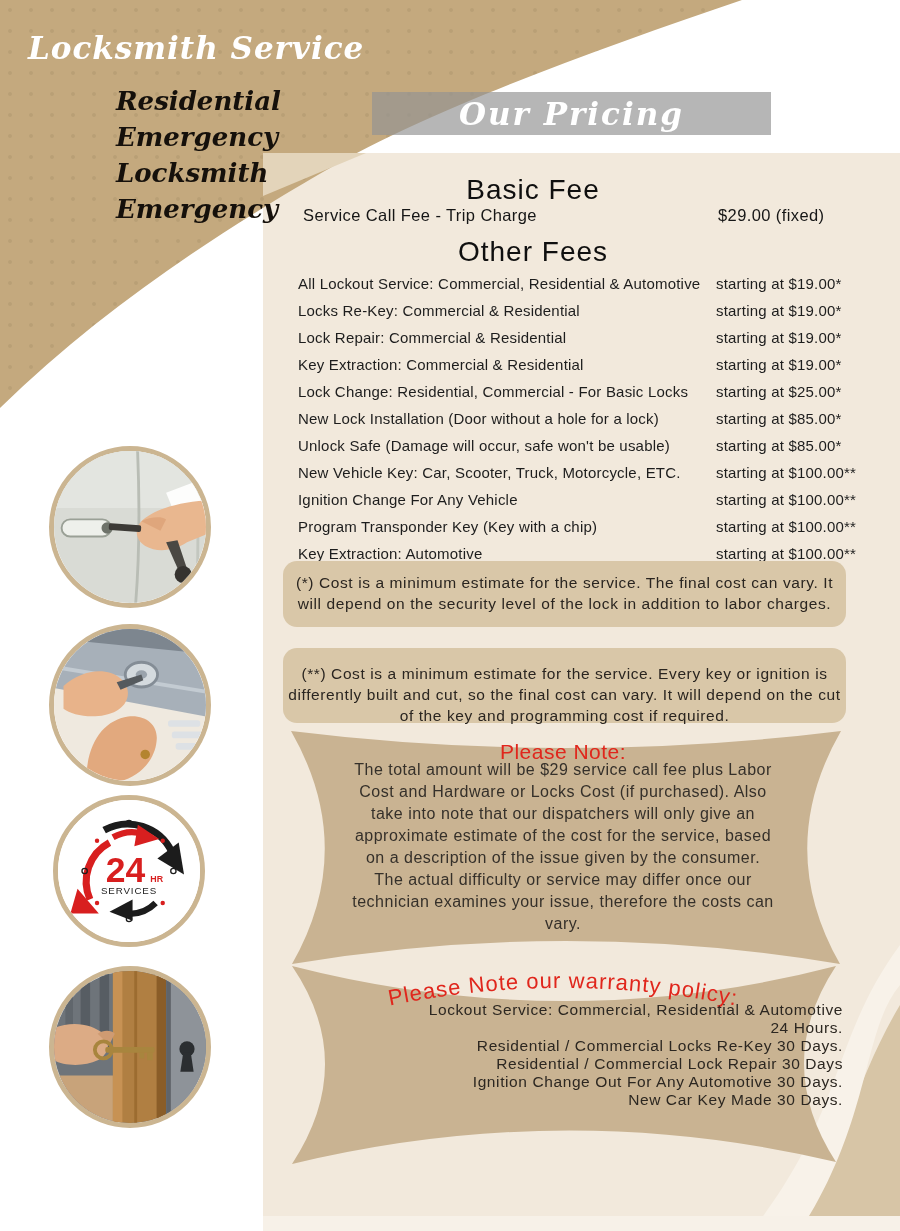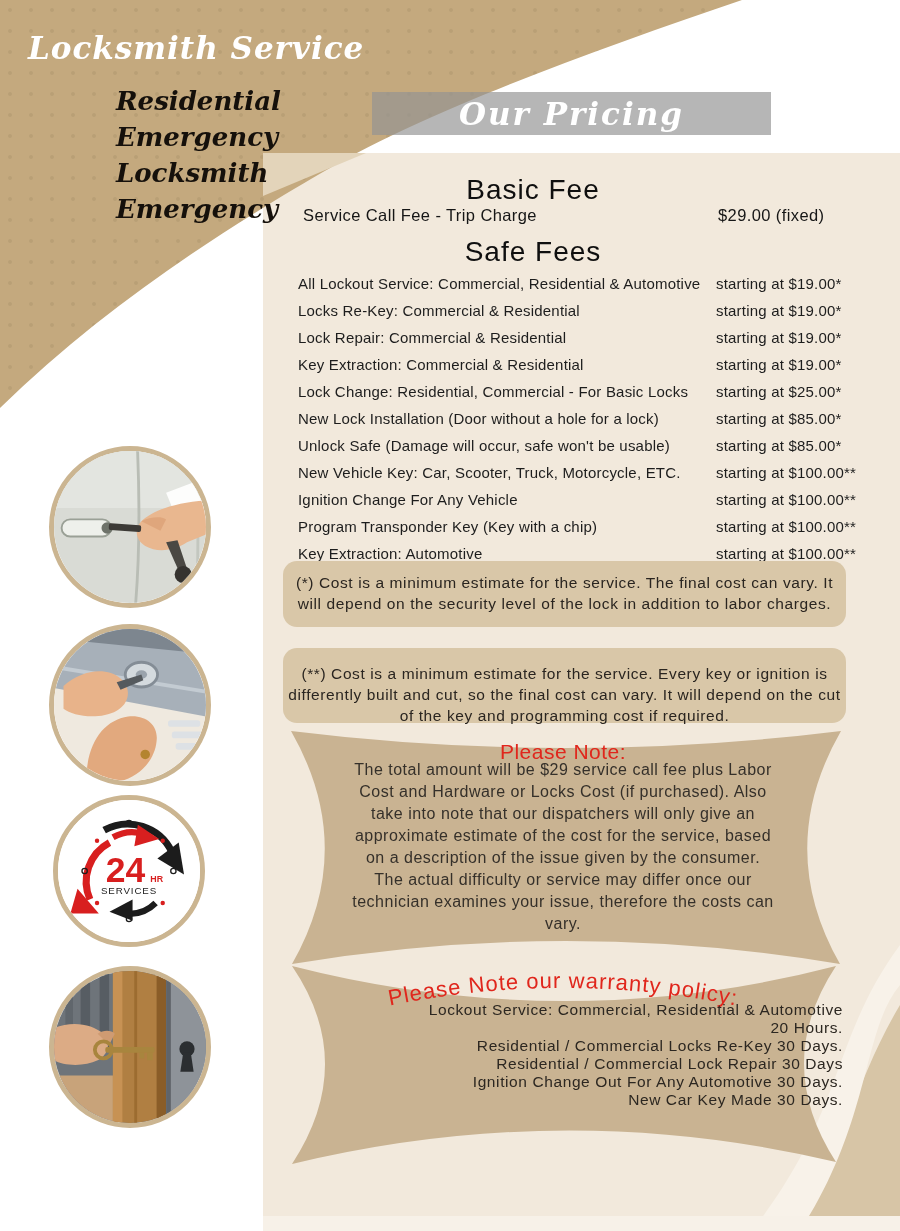--- a/index.html
+++ b/index.html
@@ -122,21 +122,21 @@
 
     <div class="pricing-banner">
       <span>Our Pricing</span>
     </div>
 
     <div class="sec-heading" id="basic-fee-heading">Basic Fee</div>
     <div class="basic-row">
       <span>Service Call Fee - Trip Charge</span>
       <span class="price">$29.00 (fixed)</span>
     </div>
-    <div class="sec-heading" id="other-fees-heading">Safe Fees</div>
+    <div class="sec-heading" id="other-fees-heading">Other Fees</div>
 
     <div class="fee-table">
 
         <div class="fee-row">
           <span class="fee-label">All Lockout Service: Commercial, Residential &amp; Automotive</span>
           <span class="fee-price">starting at $19.00*</span>
         </div>
 
         <div class="fee-row">
           <span class="fee-label">Locks Re-Key: Commercial &amp; Residential</span>
@@ -201,21 +201,21 @@
         <div class="pn-line">approximate estimate of the cost for the service, based</div>
         <div class="pn-line">on a description of the issue given by the consumer.</div>
         <div class="pn-line">The actual difficulty or service may differ once our</div>
         <div class="pn-line">technician examines your issue, therefore the costs can</div>
         <div class="pn-line">vary.</div>
       </div>
 
     <div class="warranty-body">
 
     <div class="w-line">Lockout Service: Commercial, Residential &amp; Automotive</div>
-        <div class="w-line">20 Hours.</div>
+        <div class="w-line">24 Hours.</div>
         <div class="w-line">Residential / Commercial Locks Re-Key 30 Days.</div>
         <div class="w-line">Residential / Commercial Lock Repair 30 Days</div>
         <div class="w-line">Ignition Change Out For Any Automotive 30 Days.</div>
         <div class="w-line">New Car Key Made 30 Days.</div>
       </div>
 
     <div class="photo-circle" id="circle-car">
       <svg viewBox="0 0 160 160">
         <rect width="160" height="160" fill="#d9dbd5"></rect>
         <rect x="0" y="0" width="160" height="60" fill="#e3e5e0"></rect>

